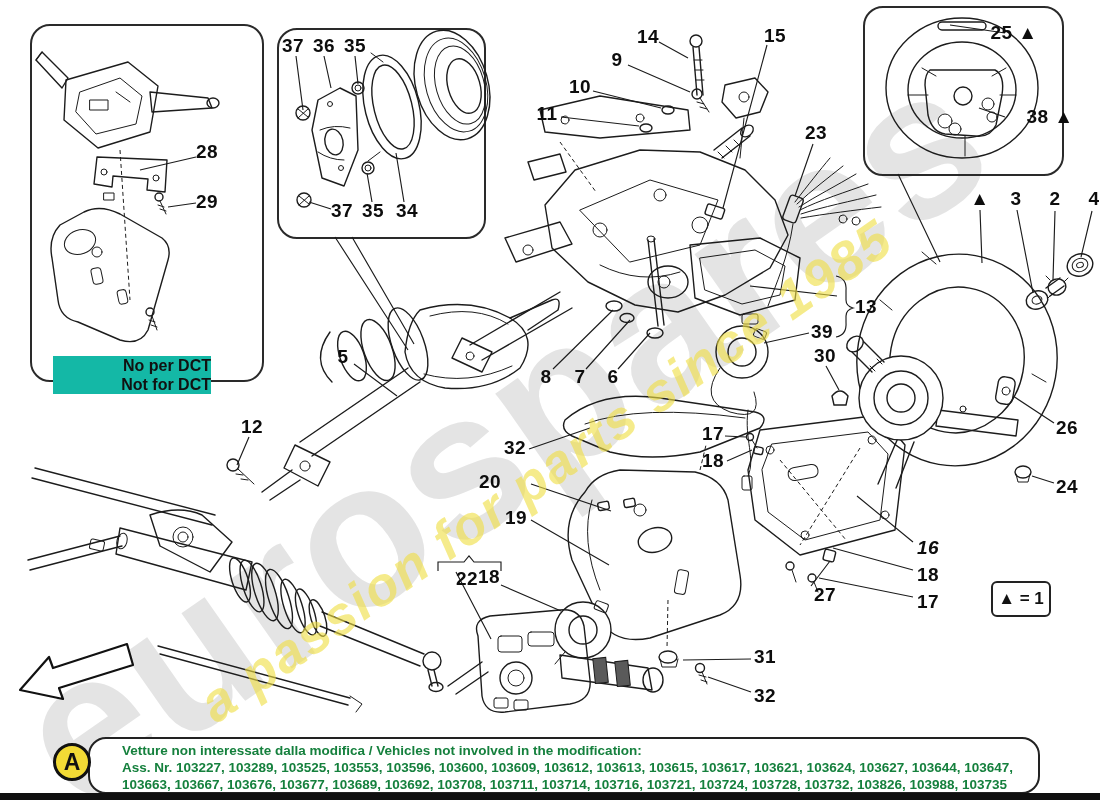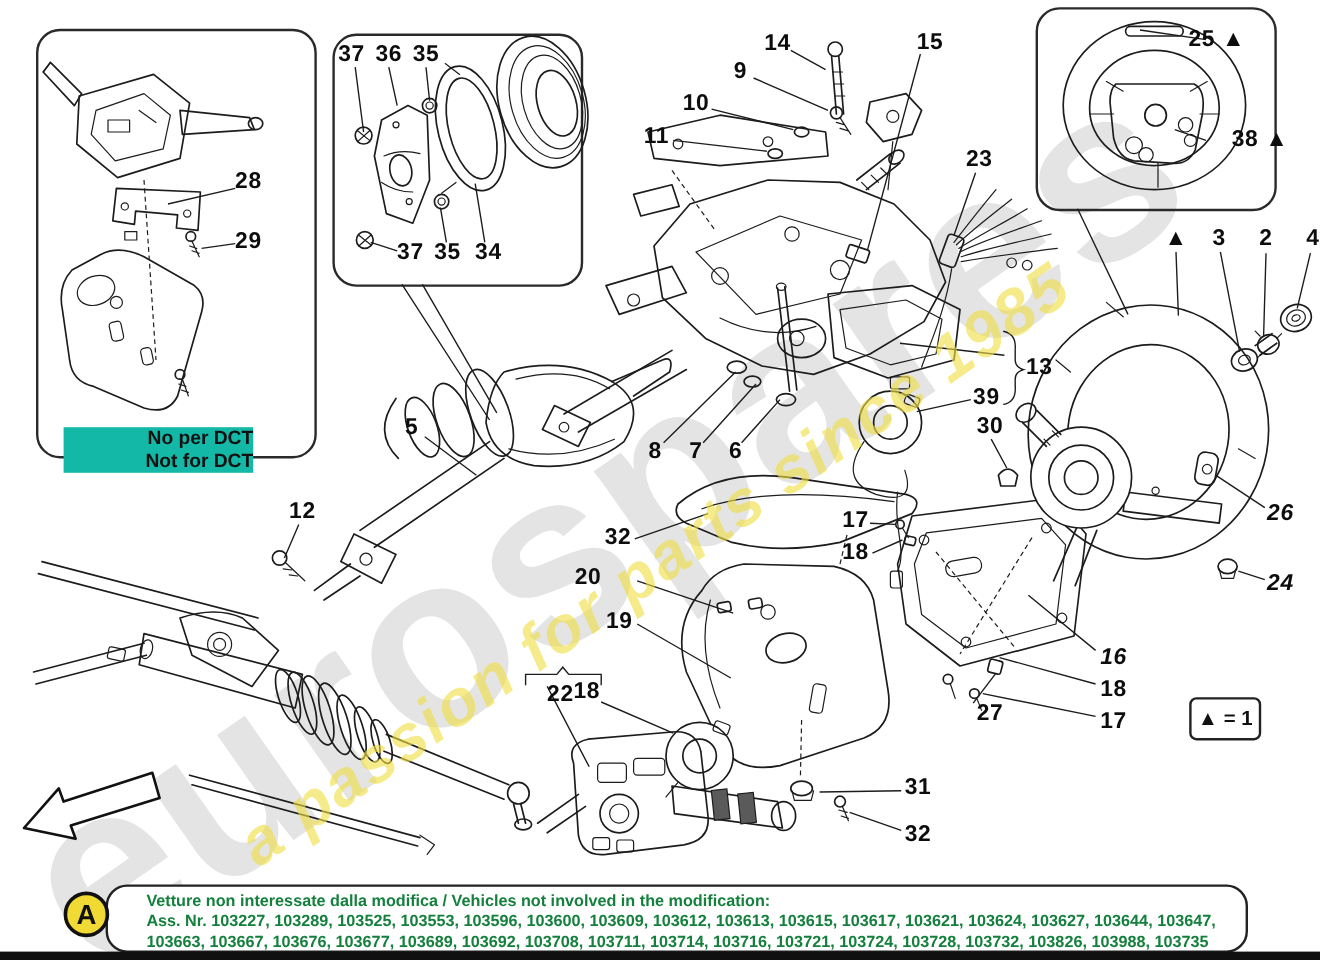--- a/index.html
+++ b/index.html
@@ -378,22 +378,22 @@
       <div class="callout" style="left: 580px; top: 377px;">7</div>
       <div class="callout" style="left: 613px; top: 377px;">6</div>
       <div class="callout" style="left: 252px; top: 427px;">12</div>
       <div class="callout" style="left: 515px; top: 448px;">32</div>
       <div class="callout" style="left: 713px; top: 434px;">17</div>
       <div class="callout" style="left: 713px; top: 461px;">18</div>
       <div class="callout" style="left: 490px; top: 482px;">20</div>
       <div class="callout" style="left: 516px; top: 518px;">19</div>
       <div class="callout" style="left: 467px; top: 546px; margin-top: 33px;">22</div>
       <div class="callout" style="left: 489px; top: 577px;">18</div>
-      <div class="callout" style="left: 1067px; top: 428px; font-style: italic;">26</div>
-      <div class="callout" style="left: 1067px; top: 487px; font-style: italic;">24</div>
+      <div class="callout" style="left: 1067px; top: 428px;">26</div>
+      <div class="callout" style="left: 1067px; top: 487px;">24</div>
       <div class="callout" style="left: 928px; top: 548px; font-style: italic;">16</div>
       <div class="callout" style="left: 928px; top: 575px;">18</div>
       <div class="callout" style="left: 928px; top: 602px;">17</div>
       <div class="callout" style="left: 825px; top: 595px;">27</div>
       <div class="callout" style="left: 765px; top: 657px;">31</div>
       <div class="callout" style="left: 765px; top: 696px;">32</div>
     </div>
 
   <div class="legend-box">▲ = 1</div>
 

